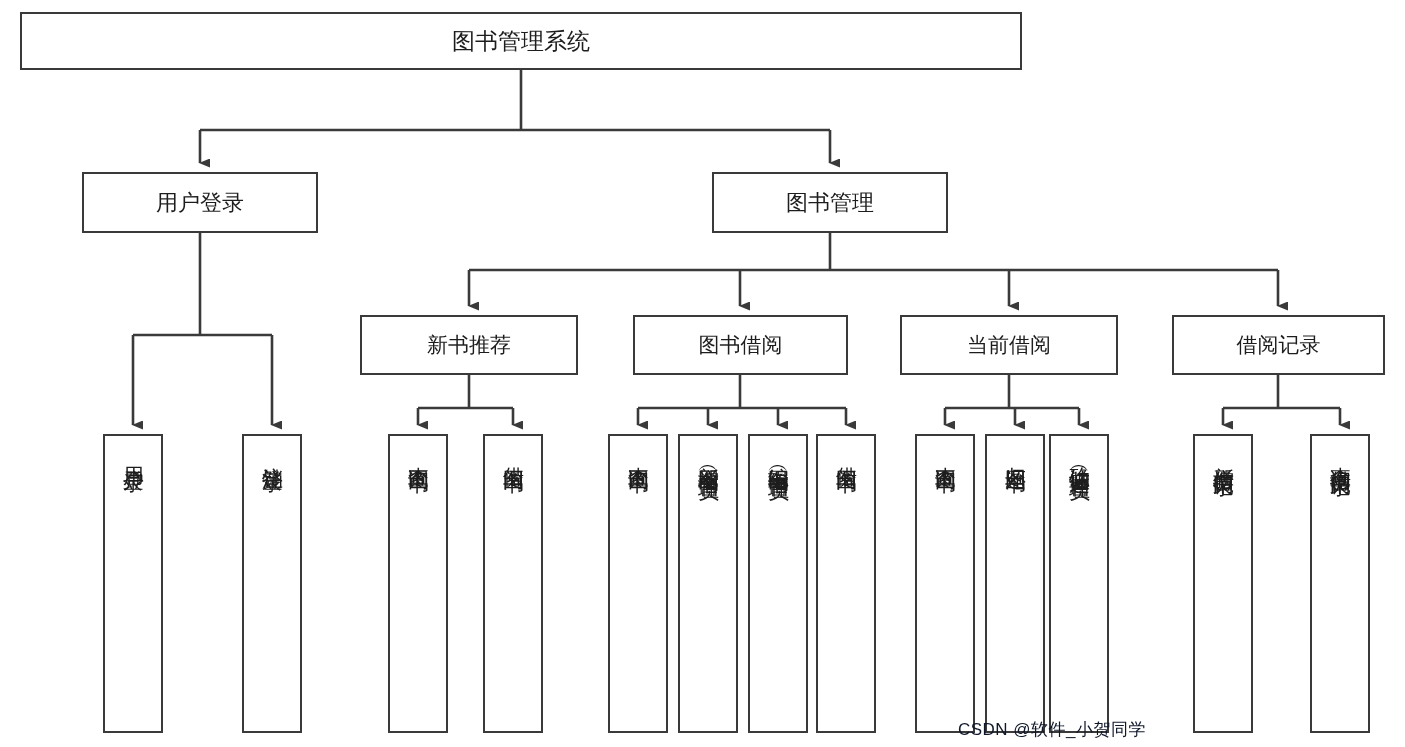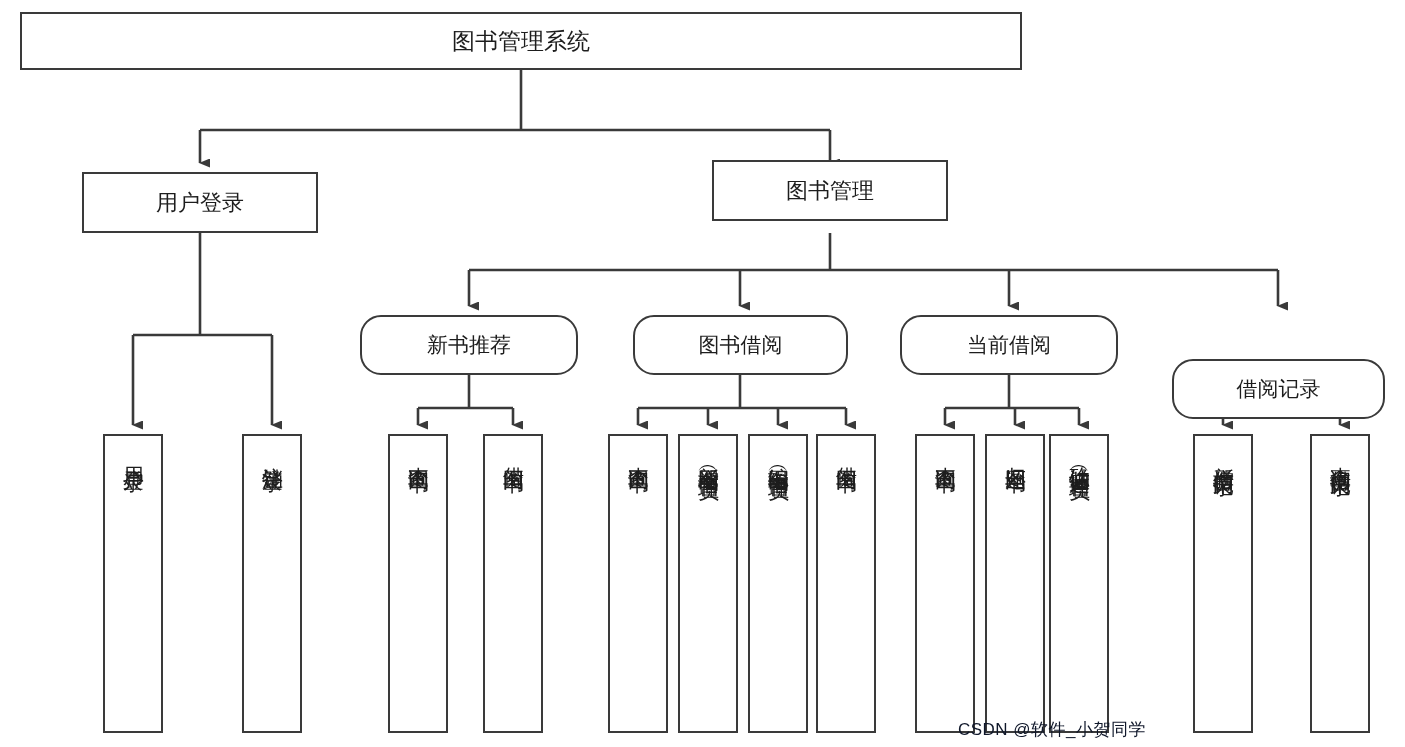--- a/index.html
+++ b/index.html
@@ -18,21 +18,21 @@
     background:#ffffff;
     border:2.5px solid #3a3a3a;
     display:flex;
     align-items:center;
     justify-content:center;
     color:#1d1d1d;
     z-index:2;
   }
   .node.root{font-size:23px;}
   .node.tier2{font-size:22px;}
-  .node.tier3{font-size:21px;border-radius:21px;}
+  .node.tier3{font-size:21px;}
 
   .node.leaf{
     border-width:2.5px;
     align-items:flex-start;
     justify-content:center;
     padding-top:14px;
   }
   .leaf .vtext{
     writing-mode:vertical-rl;
     text-orientation:upright;
@@ -108,34 +108,34 @@
     </g>
   </svg>
 
   <div class="node root" style="left:20px;top:12px;width:1002px;height:58px;">
     <span>图书管理系统</span>
   </div>
 
   <div class="node tier2" style="left:82px;top:172px;width:236px;height:61px;">
     <span>用户登录</span>
   </div>
-  <div class="node tier2" style="left:712px;top:160px;width:236px;height:61px;">
+  <div class="node tier2" style="left:712px;top:172px;width:236px;height:61px;">
     <span>图书管理</span>
   </div>
 
   <div class="node tier3" style="left:360px;top:315px;width:218px;height:60px;">
     <span>新书推荐</span>
   </div>
   <div class="node tier3" style="left:900px;top:315px;width:218px;height:60px;">
     <span>当前借阅</span>
   </div>
   <div class="node tier3" style="left:633px;top:315px;width:215px;height:60px;">
     <span>图书借阅</span>
   </div>
-  <div class="node tier3" style="left:1172px;top:315px;width:213px;height:60px;margin-top:44px;">
+  <div class="node tier3" style="left:1172px;top:315px;width:213px;height:60px;">
     <span>借阅记录</span>
   </div>
 
   <div class="node leaf" style="left:103px;top:434px;width:60px;height:299px;">
     <span class="vtext">用户登录</span>
   </div>
   <div class="node leaf" style="left:242px;top:434px;width:60px;height:299px;">
     <span class="vtext">注销登录</span>
   </div>
 

